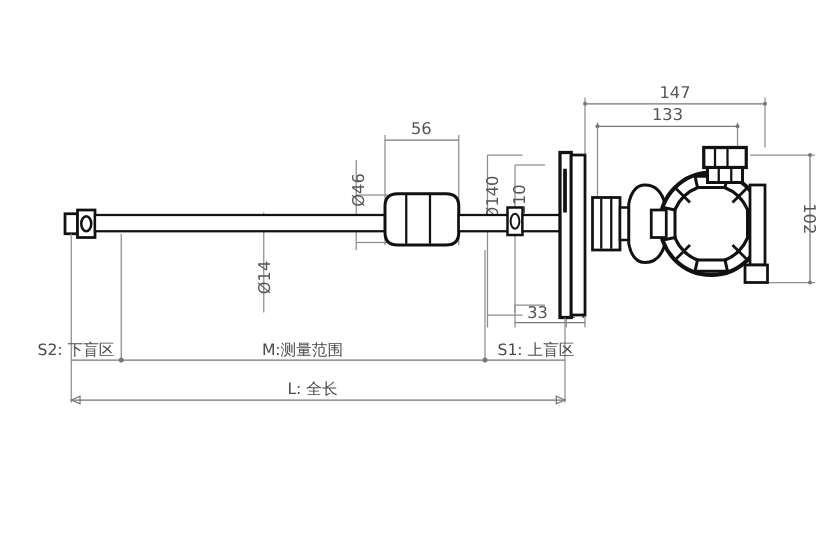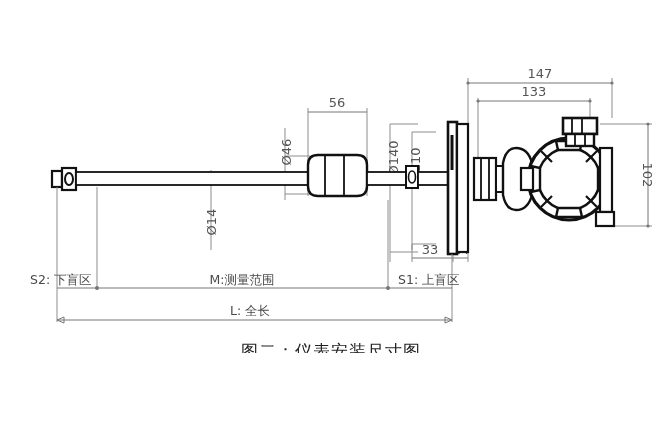--- a/index.html
+++ b/index.html
@@ -249,15 +249,14 @@
 
     <g>
       <line class="dimline" x1="57" y1="320" x2="452" y2="320"></line>
       <path class="dimline" fill="#777777" d="M 57,320 L 64,317 L 64,323 Z"></path>
       <path class="dimline" fill="#777777" d="M 452,320 L 445,317 L 445,323 Z"></path>
       <text class="cntxt" x="250" y="315" text-anchor="middle">L: 全长</text>
     </g>
 
   </svg>
 
-  <div class="cap" style="top:340px;">图二：仪表安装尺寸图</div>
 
 </div>
 
 </body></html>

